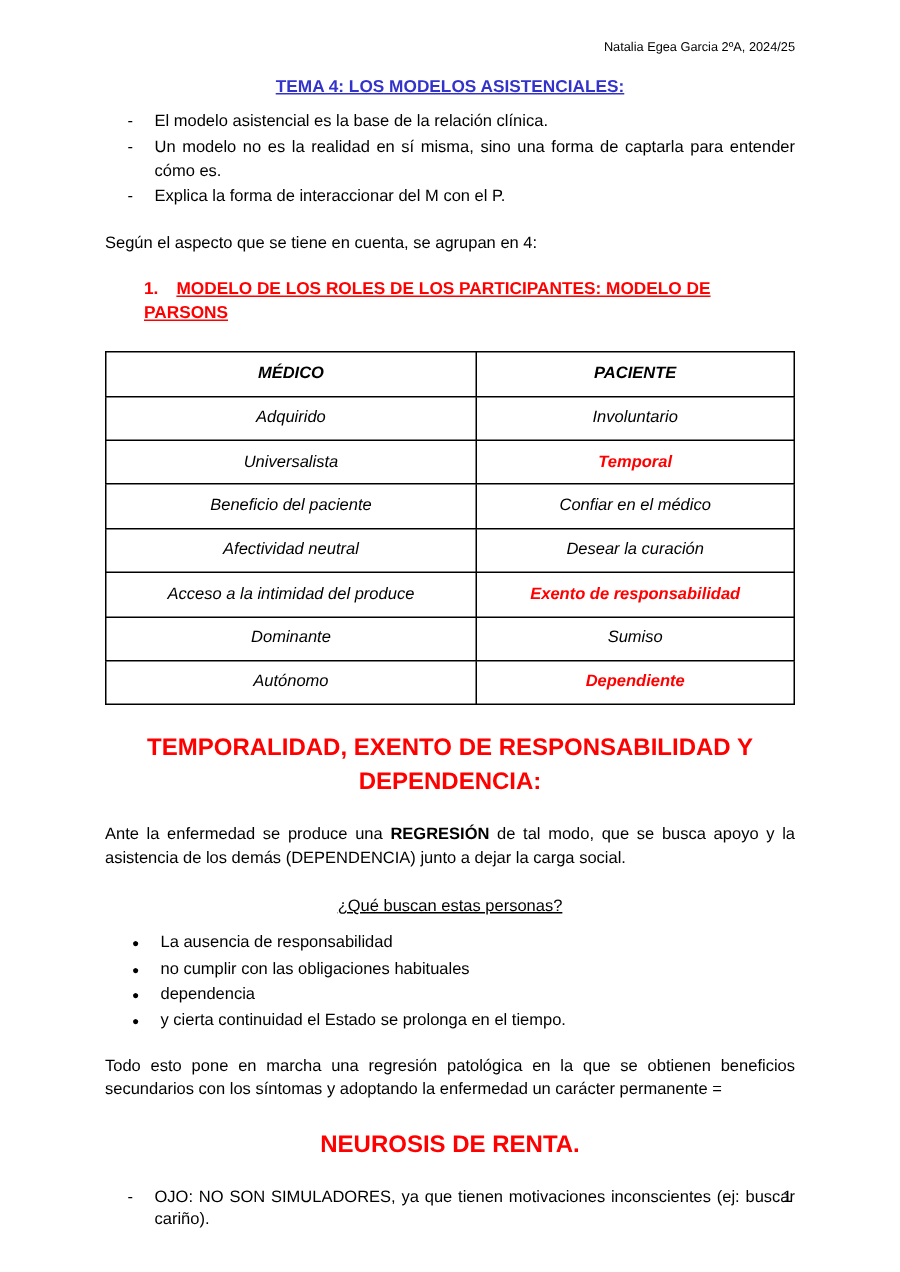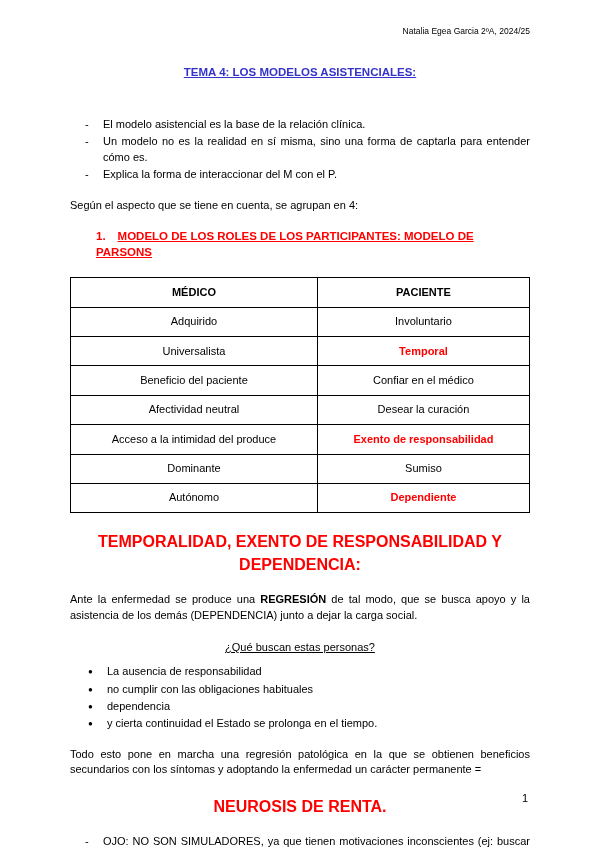--- a/index.html
+++ b/index.html
@@ -6,30 +6,30 @@
   * { margin:0; padding:0; box-sizing:border-box; }
   html,body { background:#ffffff; }
   body {
     width:600px; height:848px;
     font-family:"Liberation Sans", sans-serif;
     color:#000;
   }
   .page {
     position:relative;
     width:600px; height:848px;
-    padding:26px 70px 0 70px;
+    padding:12px 70px 0 70px;
     font-size:11px; line-height:1.4;
     background:#fff;
   }
   .student-line {
     position:absolute; top:26px; right:70px;
     font-size:8.5px; line-height:1.2;
   }
   .doc-title {
-    margin-top:38px; margin-bottom:37px;
+    margin-top:38px; margin-bottom:8px;
     text-align:center;
     font-size:11.5px; font-weight:bold;
     color:var(--blue);
     text-decoration:underline;
   }
   ul.dash-list, ul.dot-list { list-style:none; margin:0 0 15px 0; }
   ul.dash-list li, ul.dot-list li { display:flex; margin-bottom:2px; }
   .marker { flex:0 0 33px; padding-left:15px; }
   ul.dot-list .marker { flex:0 0 37px; padding-left:18px; font-size:8px; line-height:15px; }
   .li-text { flex:1; text-align:justify; }
@@ -42,20 +42,21 @@
     color:var(--red); font-weight:bold;
     font-size:11.5px;
   }
   .sec-heading .num { margin-right:12px; }
   .sec-heading .sec-text { text-decoration:underline; }
   .b { font-weight:bold; }
   table.roles {
     width:100%;
     border-collapse:collapse;
     margin:2px 0 18px 0;
+    font-style:italic;
   }
   table.roles th, table.roles td {
     border:1.6px solid #000;
     text-align:center;
     padding:6.5px 4px;
     font-size:11px;
   }
   table.roles th { font-weight:bold; }
   .red-cell { color:var(--red); font-weight:bold; }
   .center-red {

